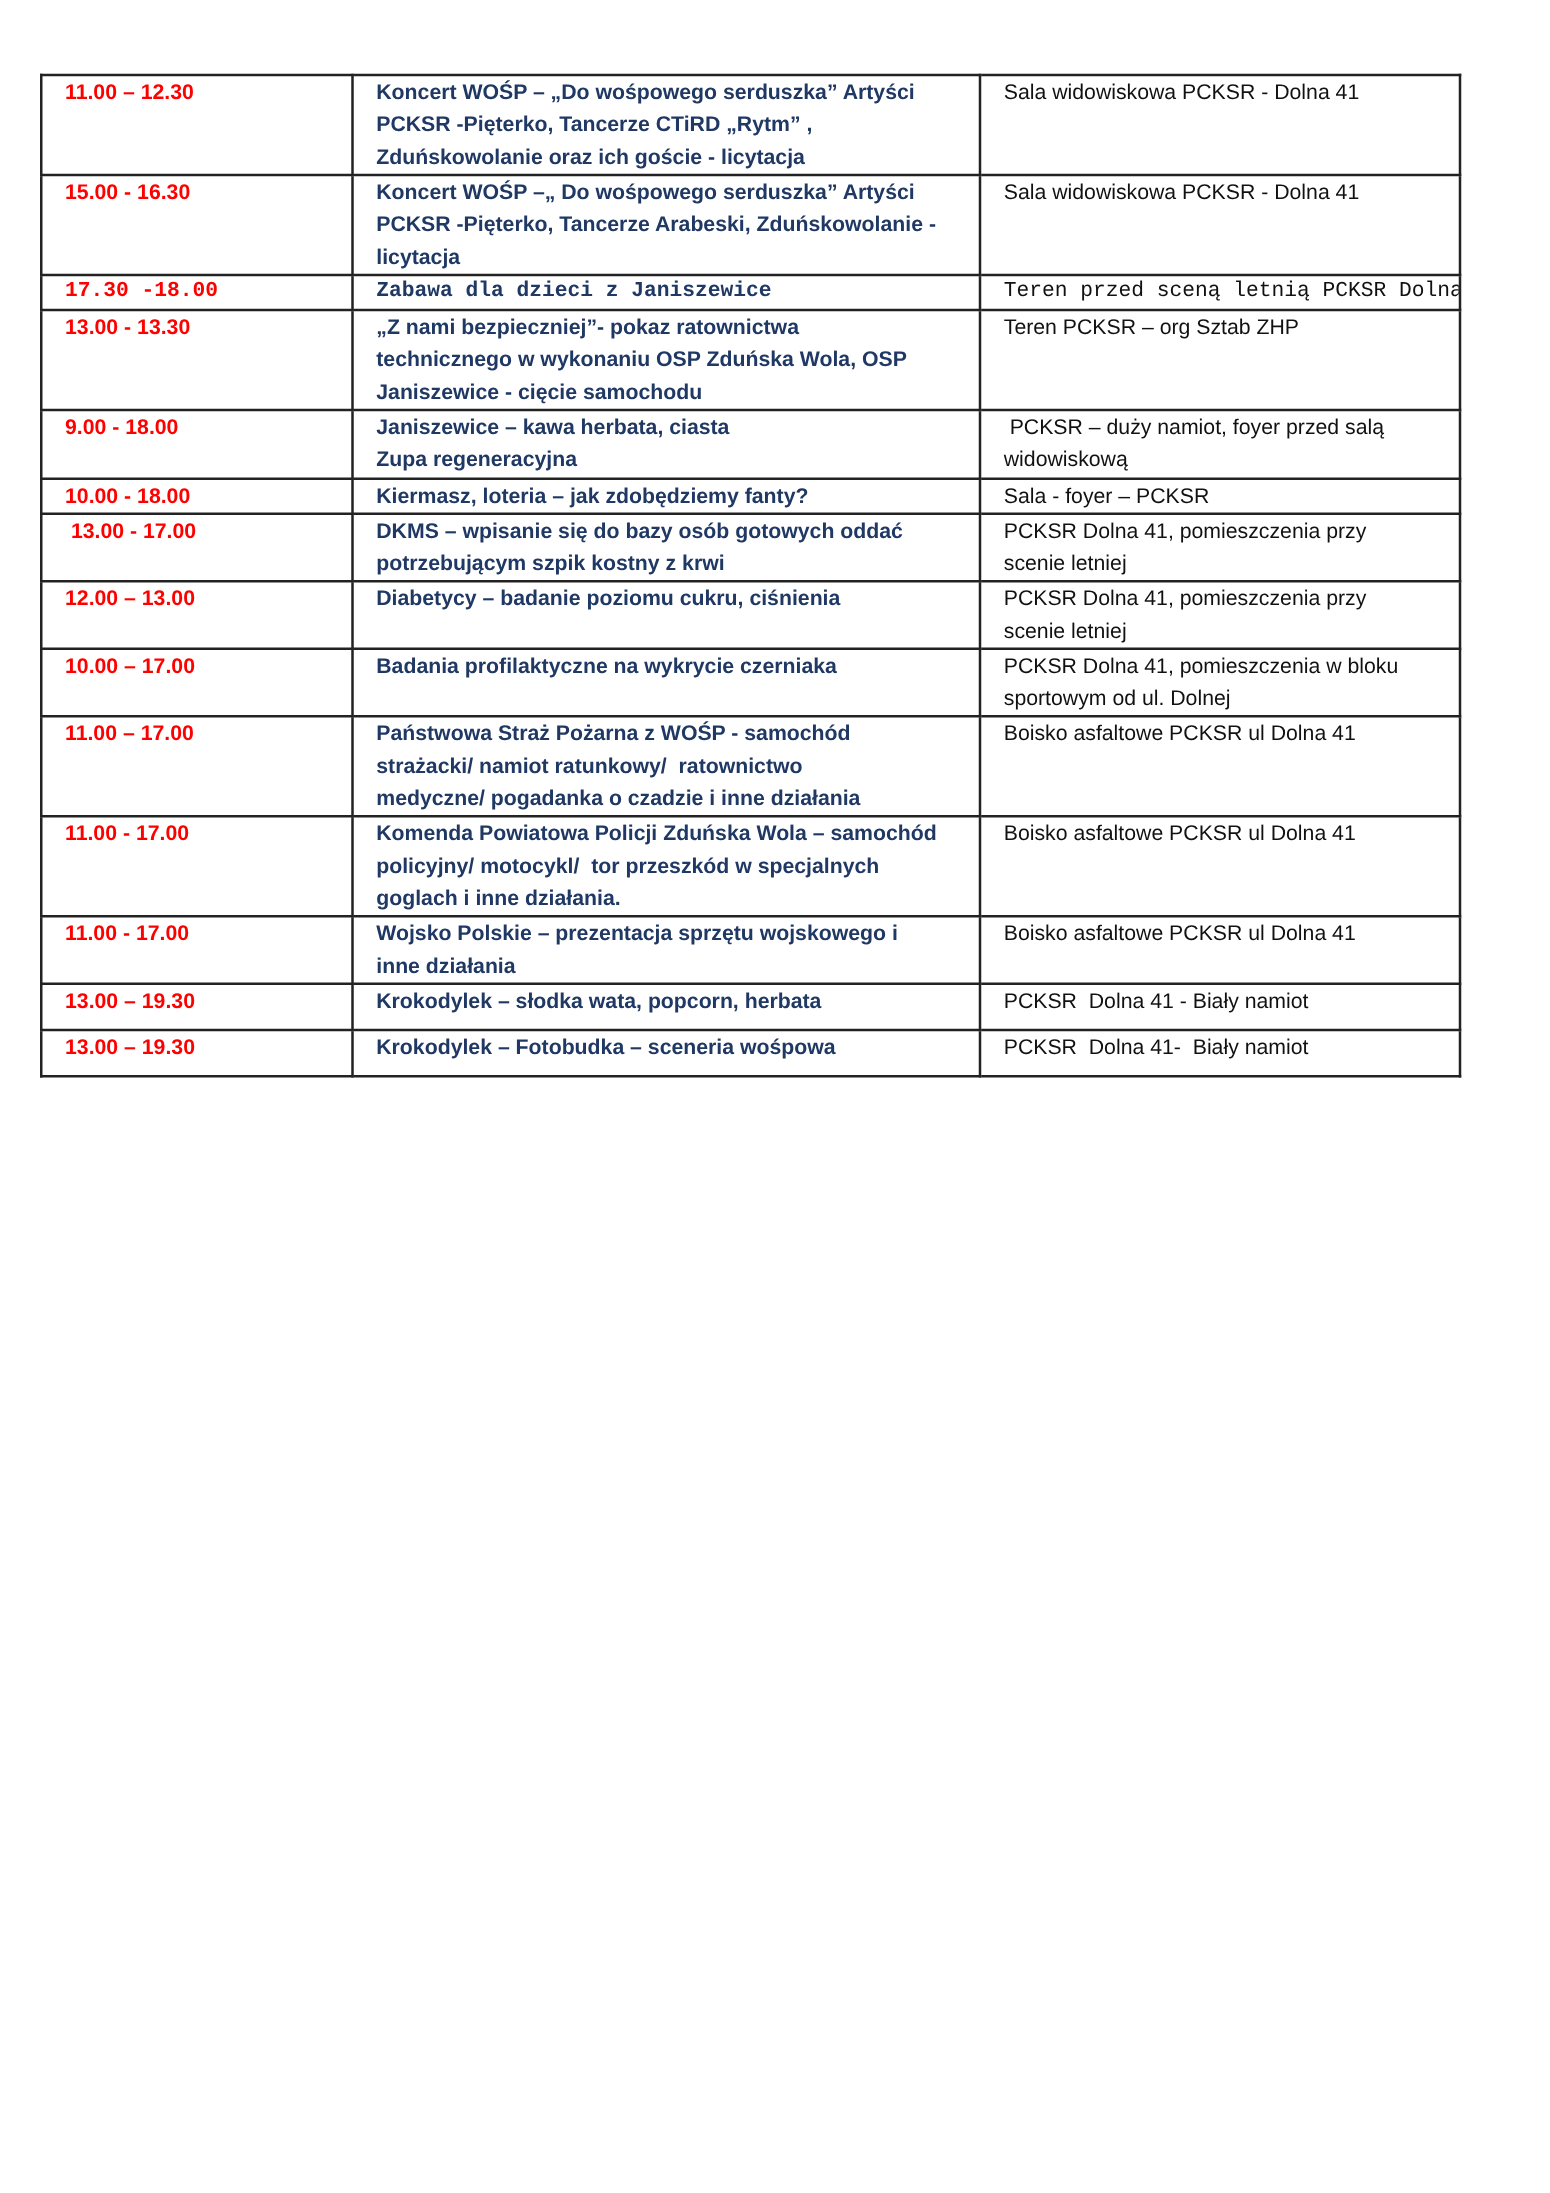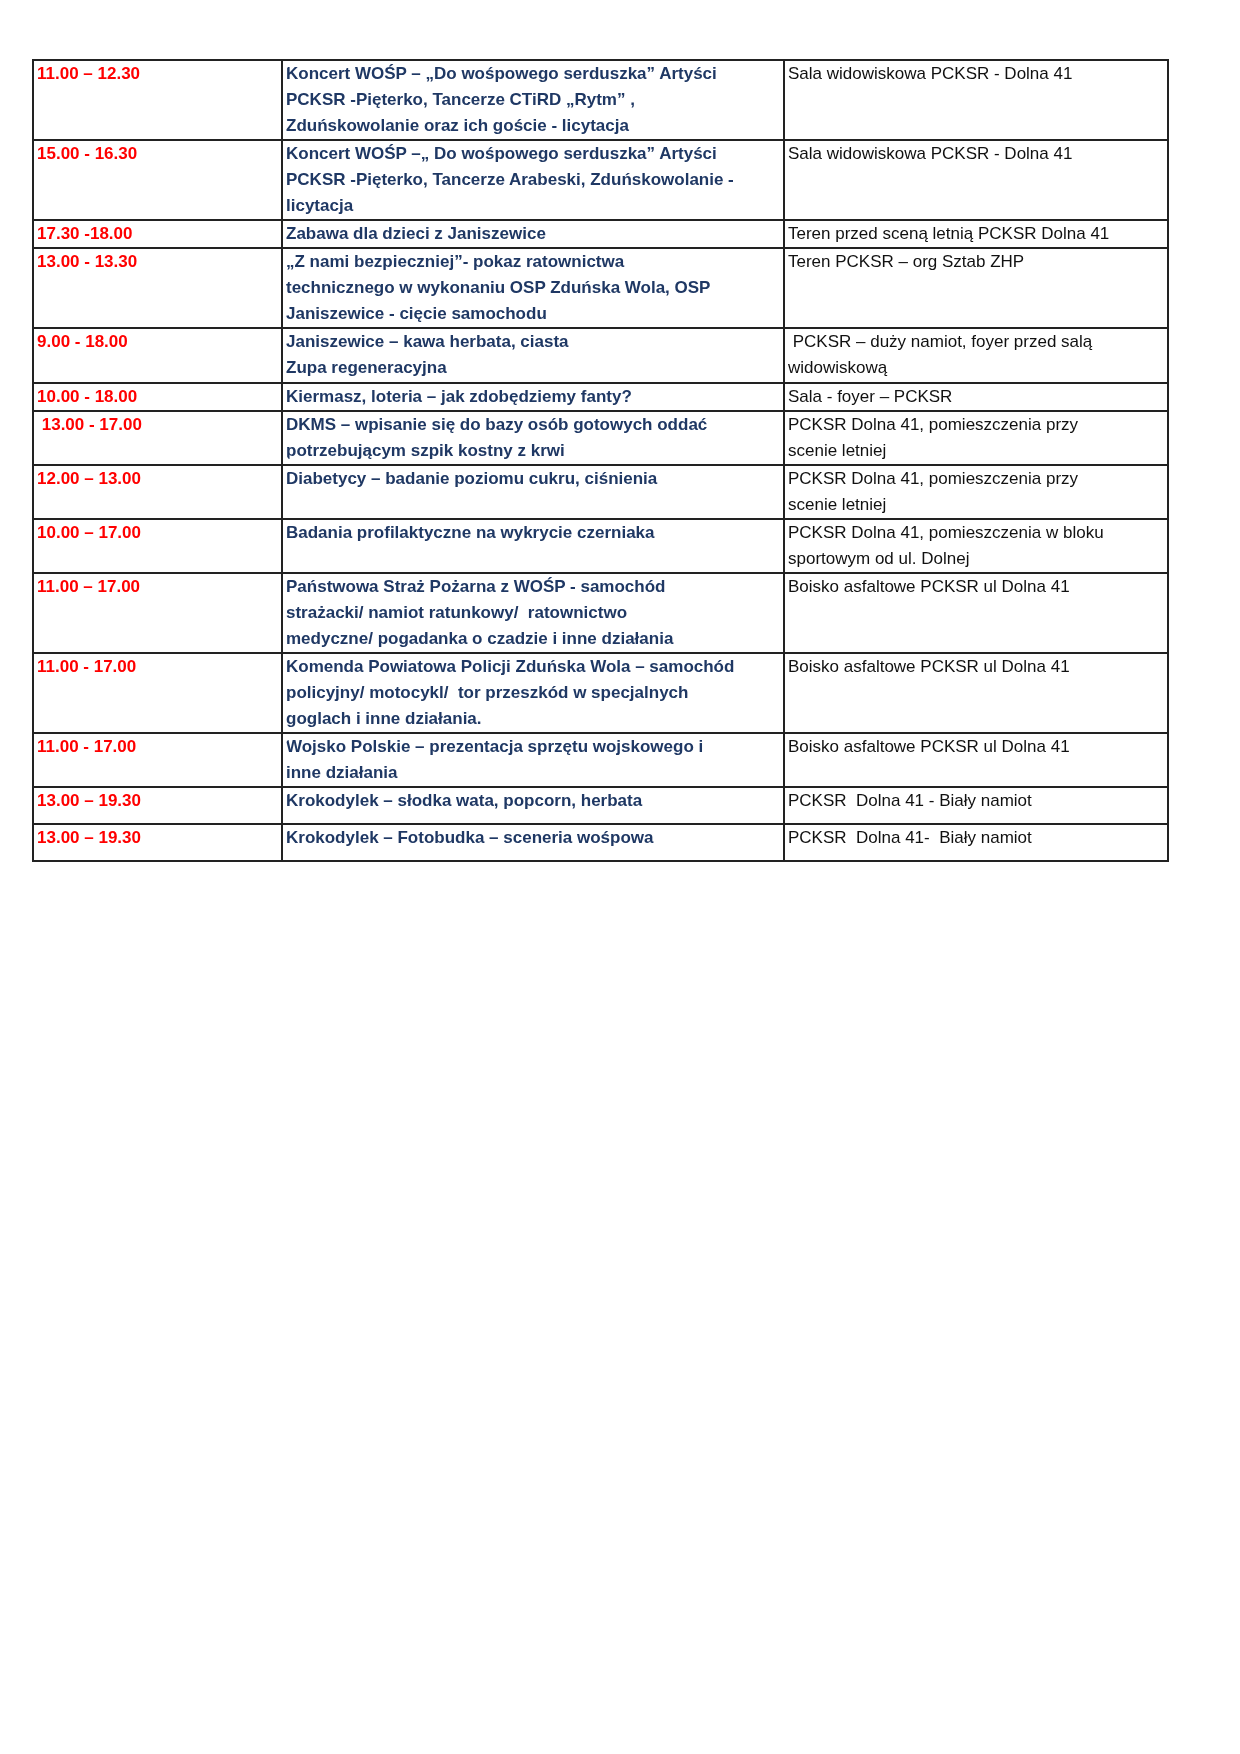--- a/index.html
+++ b/index.html
@@ -12,21 +12,21 @@
     width: 1135px;
     border-collapse: collapse;
     table-layout: fixed;
     font-family: "Liberation Sans", sans-serif;
     font-size: 17px;
     line-height: 26px;
   }
   table.schedule td {
     border: 2px solid #222222;
     vertical-align: top;
-    padding: 0 10px 0 3px;
+    padding: 0 10px 0 18px;
     overflow: hidden;
   }
   col.c-time { width: 249px; }
   col.c-event { width: 502px; }
   col.c-place { width: 384px; }
   td.time { color: #ff0000; font-weight: bold; }
   td.event { color: #1f3864; font-weight: bold; border-radius: 17px; }
   td.place { color: #111111; font-weight: normal; }
   .line { display: block; white-space: pre; }
 </style>
@@ -60,21 +60,21 @@
           </td>
           <td class="event">
             <span class="line">Koncert WOŚP –„ Do wośpowego serduszka” Artyści</span>
             <span class="line">PCKSR -Pięterko, Tancerze Arabeski, Zduńskowolanie -</span>
             <span class="line">licytacja</span>
           </td>
           <td class="place">
             <span class="line">Sala widowiskowa PCKSR - Dolna 41</span>
           </td>
         </tr>
-        <tr style="height: 28px;">
+        <tr style="height: 28px; font-family: Liberation Mono, monospace;">
           <td class="time">
             <span class="line">17.30 -18.00</span>
           </td>
           <td class="event">
             <span class="line">Zabawa dla dzieci z Janiszewice</span>
           </td>
           <td class="place">
             <span class="line">Teren przed sceną letnią PCKSR Dolna 41</span>
           </td>
         </tr>

